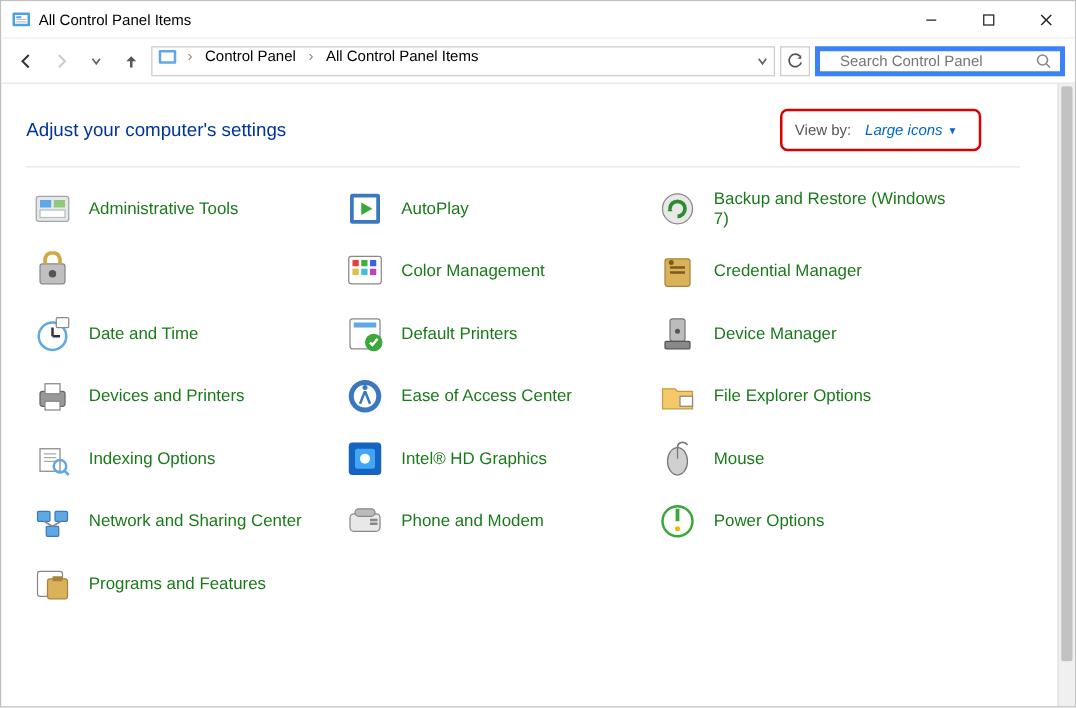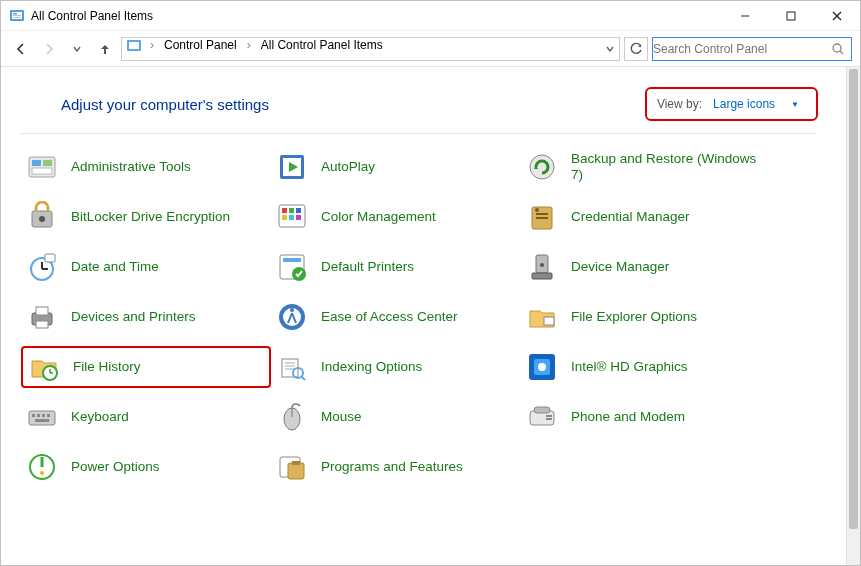--- a/index.html
+++ b/index.html
@@ -64,23 +64,23 @@
   .crumb-sep::after { content:"›"; color:#888; padding:0 4px; }
   .addr-tail { margin-left:auto; display:flex; align-items:center; gap:2px; color:#555; }
   .refresh-btn {
     width:24px; height:24px;
     border:1px solid #ccc;
     display:flex; align-items:center; justify-content:center;
     color:#555;
   }
   .searchbox {
     width:200px; height:24px;
-    border:1px solid #3b82f6;
+    border:4px solid #3b82f6;
     display:flex; align-items:center;
-    padding:0 0;
+    padding:0 16px;
     color:#888;
     position:relative;
   }
   .searchbox input {
     border:none; outline:none;
     font-size:12px; color:#444;
     width:100%; background:transparent;
   }
   .searchbox .mag { position:absolute; right:6px; color:#888; }
   
@@ -101,41 +101,40 @@
     border-left:1px solid #e0e0e0;
   }
   .scroll-thumb {
     position:absolute; left:2px; right:2px;
     top:2px; height:460px;
     background:#c2c2c2;
     border-radius:2px;
   }
   .header-row {
     display:flex; align-items:center;
-    padding-right:28px;
-    margin-left:40px;
+    padding-right:61px;
   }
   .heading {
     color:#003399;
     font-size:15px;
     font-weight:400;
   }
   .viewby {
     margin-left:auto; display:flex; align-items:center; gap:6px;
     border:2.5px solid #d90000;
     border-radius:6px;
     padding:6px 10px;
     font-size:12px;
   }
   .viewby-label { color:#555; }
   .viewby-value {
     color:#0066cc;
     border:1px solid transparent;
     padding:1px 6px 1px 4px;
-    display:flex; align-items:center; gap:16px;
+    display:flex; align-items:center; gap:4px;font-style:italic;
   }
   .viewby-value .tri { font-size:8px; color:#0066cc; }
   .hr { border:none; border-top:1px solid #e6e6e6; margin:12px 30px 8px 0;}
   
   .grid {
     display:grid;
     grid-template-columns: repeat(3, 250px);
     column-gap:0px;
     row-gap:8px;
     margin-top:12px;
@@ -292,21 +291,20 @@
             </svg>
           </span>
           <span class="label">Backup and Restore (Windows 7)</span>
         </div>
         <div class="item">
           <span class="icon">
             <svg width="32" height="32" viewBox="0 0 32 32">
               <use href="#ic-bitlocker"></use>
             </svg>
           </span>
-          <span class="label">BitLocker Drive Encryption</span>
         </div>
         <div class="item">
           <span class="icon">
             <svg width="32" height="32" viewBox="0 0 32 32">
               <use href="#ic-color"></use>
             </svg>
           </span>
           <span class="label">Color Management</span>
         </div>
         <div class="item">
@@ -358,59 +356,51 @@
           <span class="label">Ease of Access Center</span>
         </div>
         <div class="item">
           <span class="icon">
             <svg width="32" height="32" viewBox="0 0 32 32">
               <use href="#ic-explorer-opts"></use>
             </svg>
           </span>
           <span class="label">File Explorer Options</span>
         </div>
-        <div class="item highlight">
-          <span class="icon">
-            <svg width="32" height="32" viewBox="0 0 32 32">
-              <use href="#ic-filehistory"></use>
-            </svg>
-          </span>
-          <span class="label">File History</span>
-        </div>
         <div class="item">
           <span class="icon">
             <svg width="32" height="32" viewBox="0 0 32 32">
               <use href="#ic-indexing"></use>
             </svg>
           </span>
           <span class="label">Indexing Options</span>
         </div>
         <div class="item">
           <span class="icon">
             <svg width="32" height="32" viewBox="0 0 32 32">
               <use href="#ic-intel"></use>
             </svg>
           </span>
           <span class="label">Intel® HD Graphics</span>
         </div>
         <div class="item">
           <span class="icon">
             <svg width="32" height="32" viewBox="0 0 32 32">
-              <use href="#ic-keyboard"></use>
-            </svg>
-          </span>
-          <span class="label">Keyboard</span>
-        </div>
-        <div class="item">
-          <span class="icon">
-            <svg width="32" height="32" viewBox="0 0 32 32">
               <use href="#ic-mouse"></use>
             </svg>
           </span>
           <span class="label">Mouse</span>
+        </div>
+        <div class="item">
+          <span class="icon">
+            <svg width="32" height="32" viewBox="0 0 32 32">
+              <use href="#ic-network"></use>
+            </svg>
+          </span>
+          <span class="label">Network and Sharing Center</span>
         </div>
         <div class="item">
           <span class="icon">
             <svg width="32" height="32" viewBox="0 0 32 32">
               <use href="#ic-phone"></use>
             </svg>
           </span>
           <span class="label">Phone and Modem</span>
         </div>
         <div class="item">

